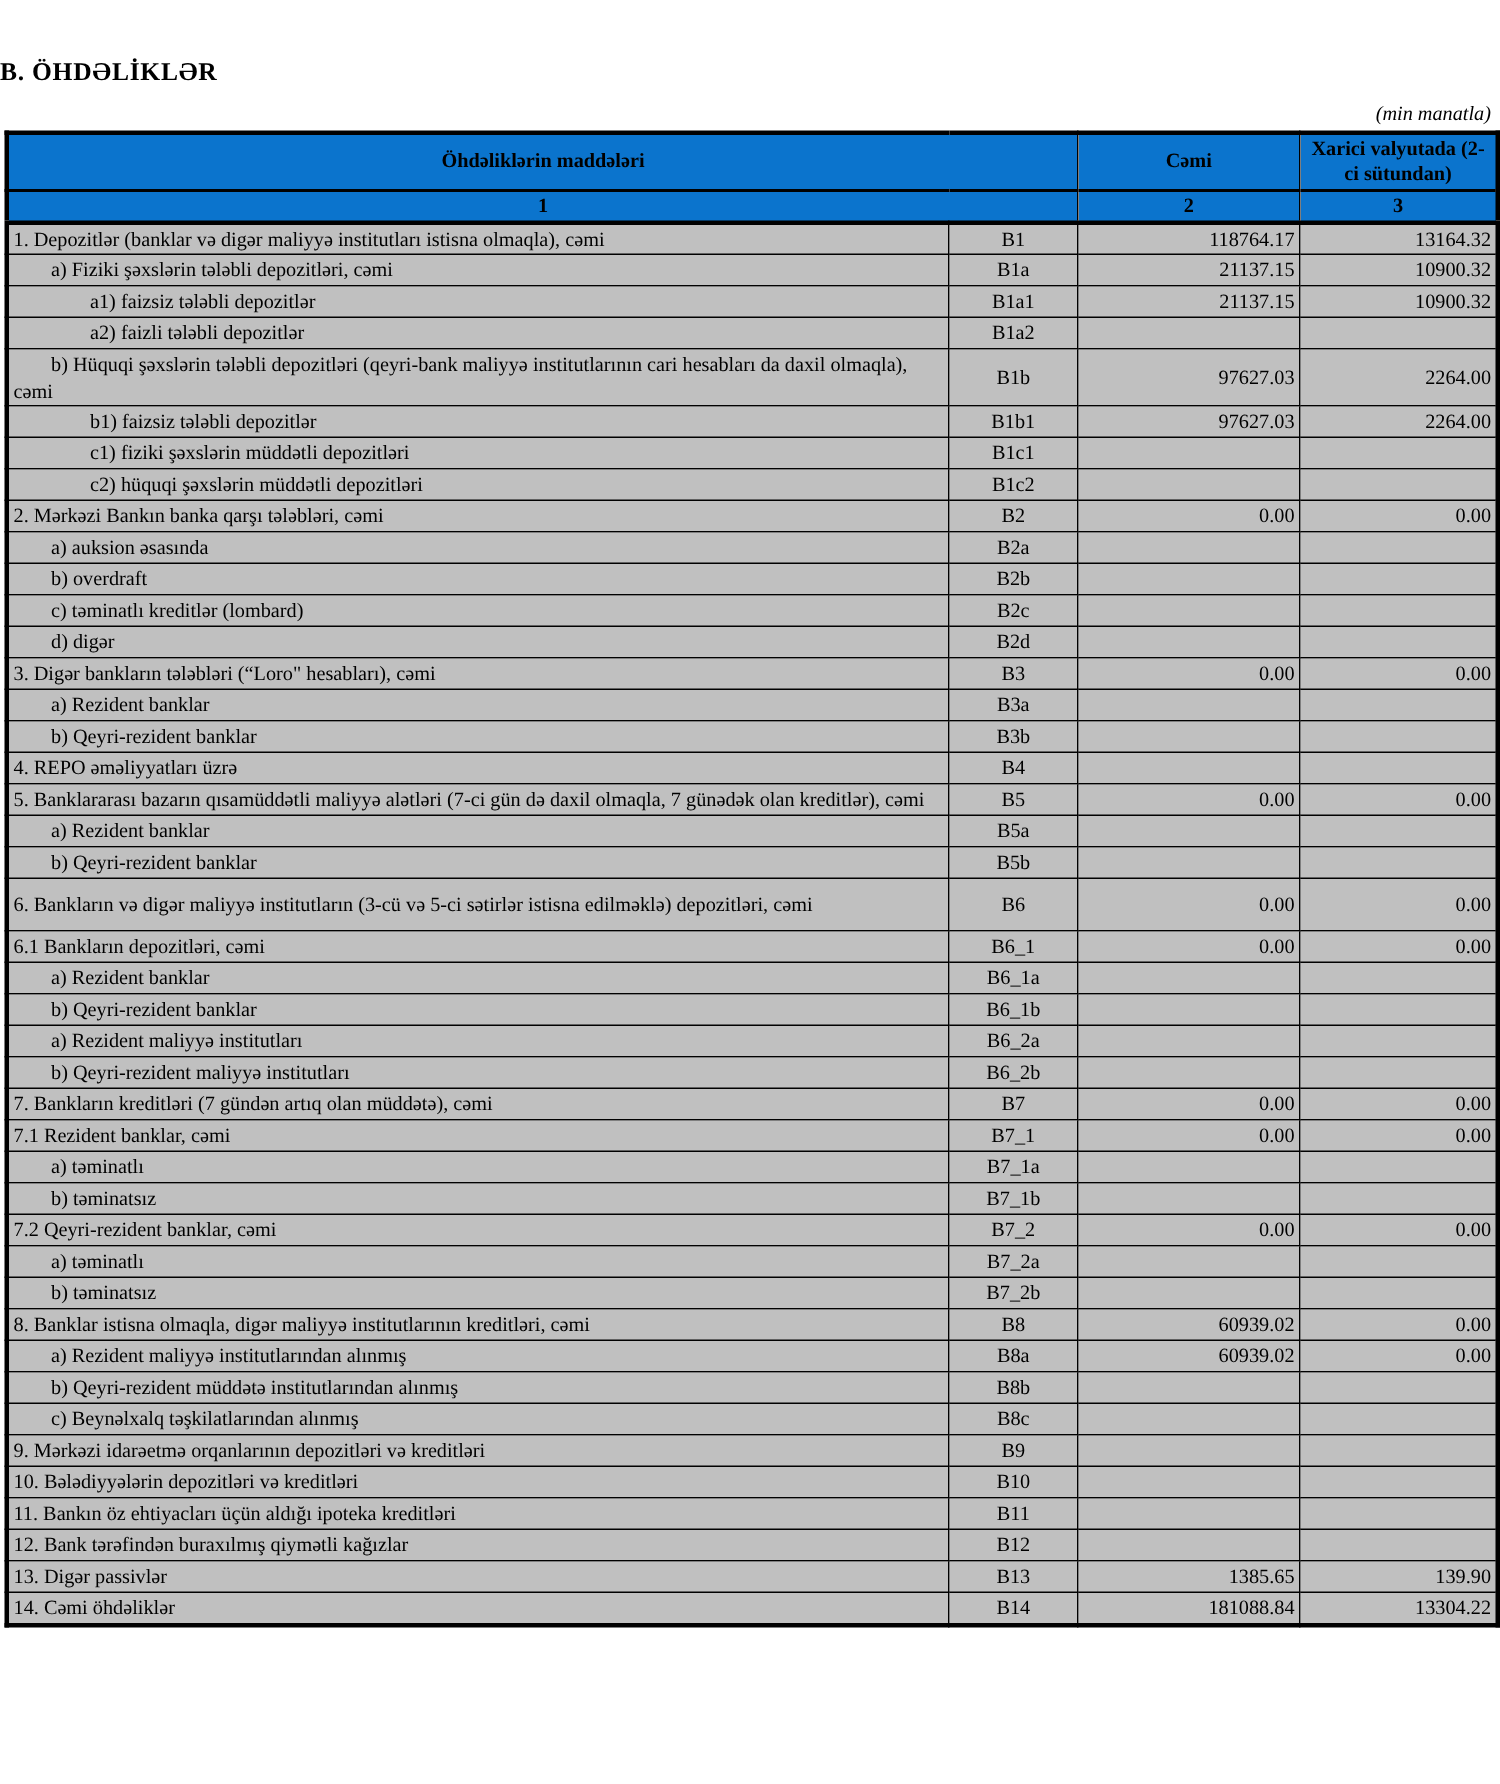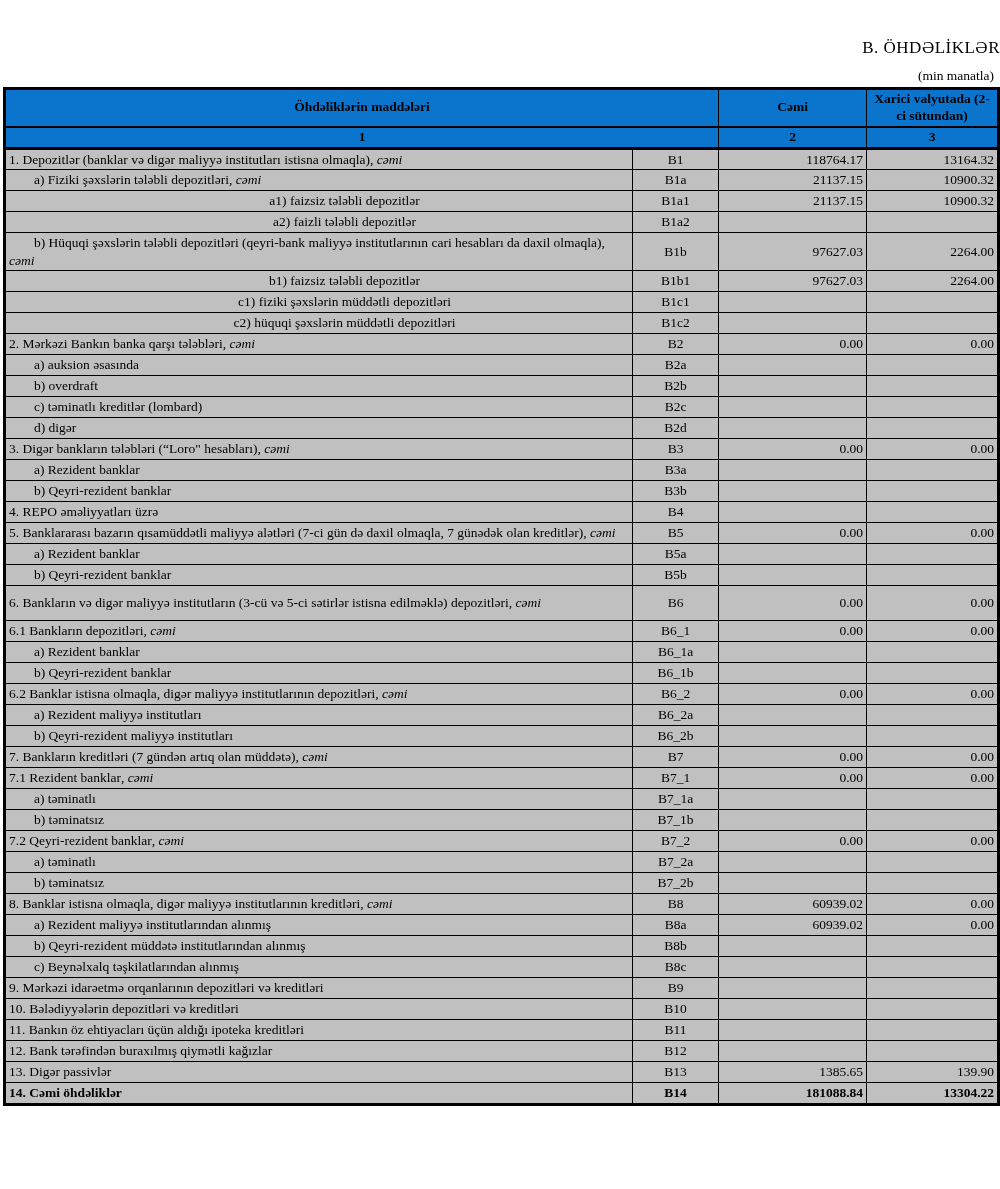--- a/index.html
+++ b/index.html
@@ -11,28 +11,29 @@
     width: 1000px;
     height: 1189px;
     font-family: "Liberation Serif", "DejaVu Serif", serif;
     color: #000000;
     overflow: hidden;
   }
   .page {
     padding-top: 38px;
   }
   .title {
-    text-align: right;
+    text-align: left;
     font-size: 17px;
-    font-weight: normal;
+    font-weight: bold;
     letter-spacing: 0.5px;
     margin: 0 0 10px 0;
   }
   .unit-note {
     text-align: right;
+    font-style: italic;
     font-size: 13.5px;
     margin: 0 6px 3px 16px;
   }
   table.report {
     border-collapse: collapse;
     table-layout: fixed;
     width: 994px;
     margin-left: 3px;
     border: 3px solid #000000;
   }
@@ -56,26 +57,26 @@
   thead tr.hdr-nums { height: 20px; }
   thead { border-bottom: 3px solid #000000; }
 
   tbody tr { height: 21px; }
   tbody tr.tall { height: 35px; }
   tbody td { background: #c0c0c0; line-height: 1.3; }
 
   td.c-label { text-align: left; padding-right: 5px; }
   tr.ind0 td.c-label { text-indent: 0px; }
   tr.ind1 td.c-label { text-indent: 25px; }
-  tr.ind2 td.c-label { text-indent: 51px; text-align: center; }
+  tr.ind2 td.c-label { text-indent: 51px; }
   td.c-code { text-align: center; }
   td.c-num  { text-align: right; padding-right: 4px; }
 
-  tr.bold td { font-weight: bold; }
-  .sfx { font-style: italic; }
+  tr.bold td { font-weight: normal; }
+  .sfx { }
 </style>
 </head>
 <body>
 
 <div class="page">
   <div class="title">B. ÖHDƏLİKLƏR</div>
   <div class="unit-note">(min manatla)</div>
 
   <table class="report">
     <colgroup>
@@ -234,26 +235,20 @@
     <td class="c-code">B6_1a</td>
     <td class="c-num"></td>
     <td class="c-num"></td>
   </tr>
         <tr class="ind1">
     <td class="c-label"><span>b) Qeyri-rezident banklar</span><span class="sfx"></span></td>
     <td class="c-code">B6_1b</td>
     <td class="c-num"></td>
     <td class="c-num"></td>
   </tr>
-        <tr class="ind0">
-    <td class="c-label"><span>6.2 Banklar istisna olmaqla, digər maliyyə institutlarının depozitləri</span><span class="sfx">, cəmi</span></td>
-    <td class="c-code">B6_2</td>
-    <td class="c-num">0.00</td>
-    <td class="c-num">0.00</td>
-  </tr>
         <tr class="ind1">
     <td class="c-label"><span>a) Rezident maliyyə institutları</span><span class="sfx"></span></td>
     <td class="c-code">B6_2a</td>
     <td class="c-num"></td>
     <td class="c-num"></td>
   </tr>
         <tr class="ind1">
     <td class="c-label"><span>b) Qeyri-rezident maliyyə institutları</span><span class="sfx"></span></td>
     <td class="c-code">B6_2b</td>
     <td class="c-num"></td>

